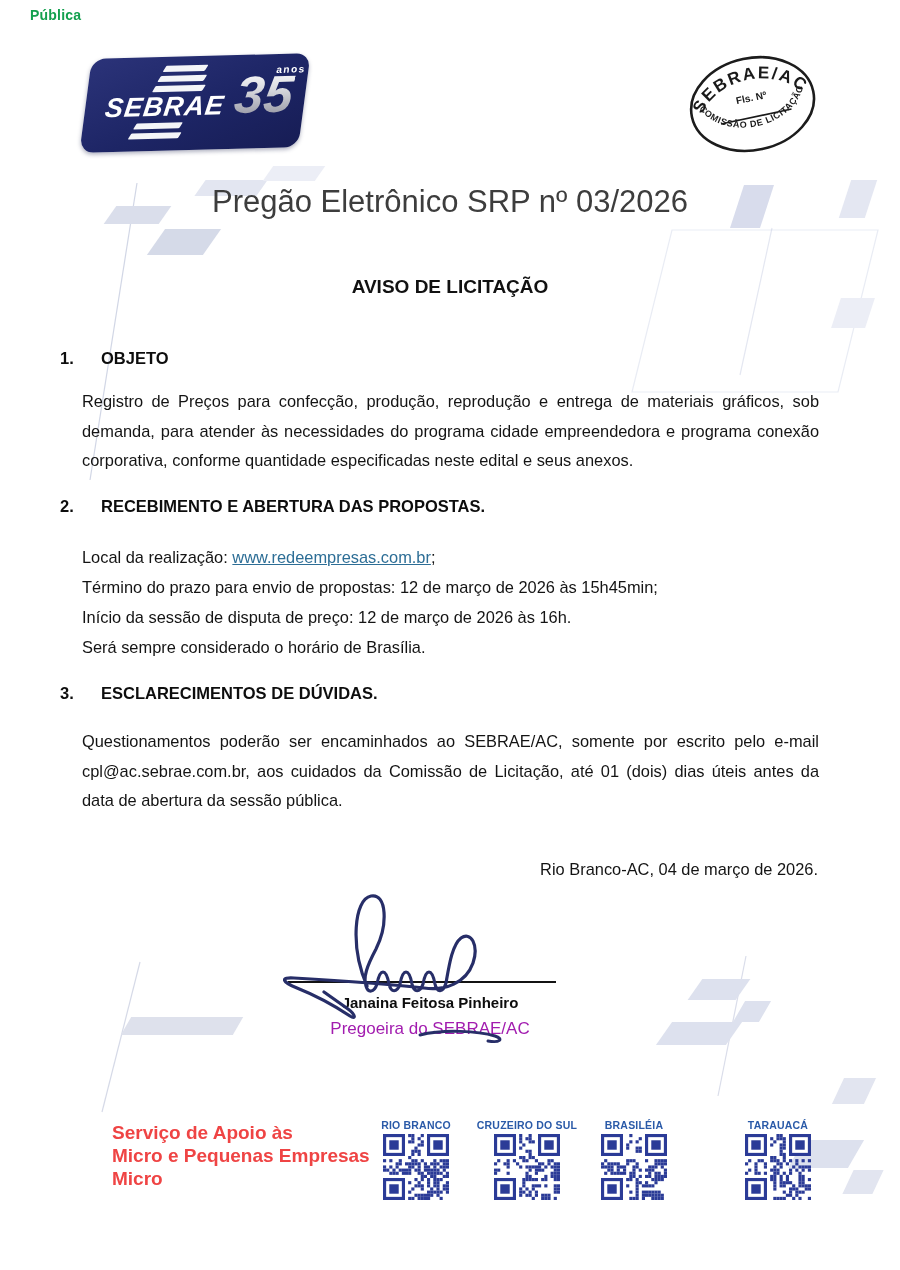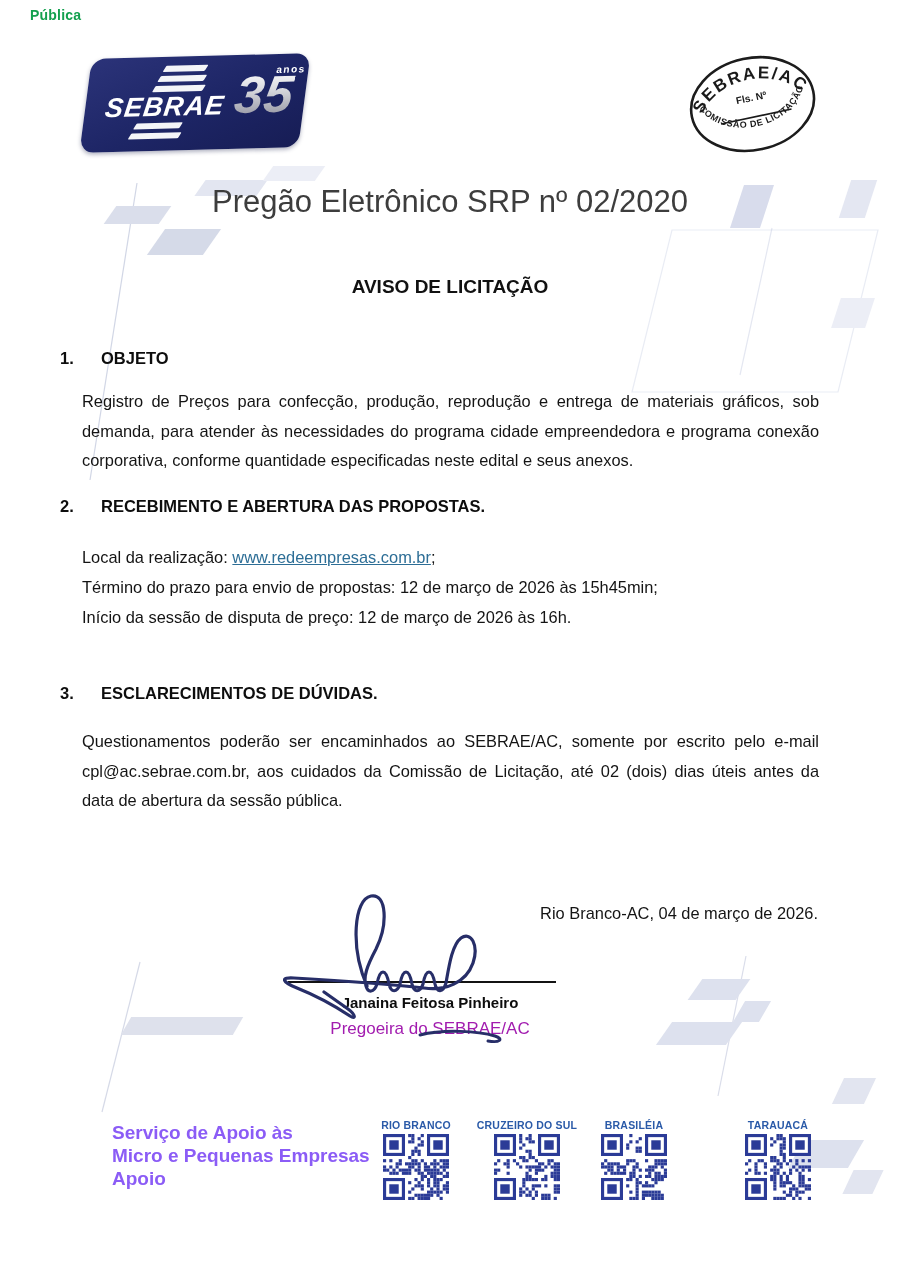--- a/index.html
+++ b/index.html
@@ -32,21 +32,21 @@
   
   .doc-title { position:absolute; left:0; top:184px; width:100%; text-align:center; font-size:31px; font-weight:400; color:#3d3d3d; z-index:2; }
   .doc-subtitle { position:absolute; left:0; top:276px; width:100%; text-align:center; font-size:19px; font-weight:700; color:#111; z-index:2; }
 
   .sec-head { position:absolute; left:60px; display:flex; font-size:16.5px; font-weight:700; color:#0d0d0d; z-index:2; }
   .sec-head .num { width:41px; }
   .sec-body { position:absolute; left:82px; width:737px; font-size:16.4px; line-height:29.6px; text-align:justify; color:#141414; z-index:2; }
   .sec-lines { position:absolute; left:82px; width:760px; font-size:16.4px; line-height:30px; color:#141414; z-index:2; }
   .sec-lines a { text-decoration:underline; }
 
-  .dateline { position:absolute; right:82px; top:860px; font-size:16.4px; color:#141414; z-index:2;margin-top:44px; }
+  .dateline { position:absolute; right:82px; top:860px; font-size:16.4px; color:#141414; z-index:2; }
 
   
   .sig-draw { position:absolute; left:252px; top:883px; width:330px; height:190px; z-index:3; }
   .sig-line { position:absolute; left:288px; top:981px; width:268px; height:2px; background:#131313; z-index:2; }
   .sig-name { position:absolute; left:280px; top:994px; width:300px; text-align:center; font-size:15px; font-weight:700; color:#0d0d0d; z-index:2; }
   .sig-role { position:absolute; left:280px; top:1019px; width:300px; text-align:center; font-size:17px; color:#a21caf; z-index:2; }
 
   
   .org { position:absolute; left:112px; top:1121px; font-size:19px; font-weight:700; line-height:23px; z-index:2; }
   .qr-block { position:absolute; top:1119px; width:110px; text-align:center; z-index:2; }
@@ -107,64 +107,65 @@
         <textPath href="#arcTop" startOffset="50%" text-anchor="middle">SEBRAE/AC</textPath>
       </text>
       <text x="67" y="55" text-anchor="middle" font-family="Liberation Sans, sans-serif" font-size="10" font-weight="700" fill="#1a1a1a">Fls. Nº</text>
       <line x1="32" y1="71" x2="104" y2="71" stroke="#1a1a1a" stroke-width="1.6"></line>
       <text font-family="Liberation Sans, sans-serif" font-size="9" font-weight="700" fill="#1a1a1a" letter-spacing="0.6">
         <textPath href="#arcBottom" startOffset="50%" text-anchor="middle">COMISSÃO DE LICITAÇÃO</textPath>
       </text>
     </svg>
   </div>
 
-  <div class="doc-title">Pregão Eletrônico SRP nº 02/2020</div>
+  <div class="doc-title">Pregão Eletrônico SRP nº 03/2026</div>
   <div class="doc-subtitle">AVISO DE LICITAÇÃO</div>
 
   <div class="sec-head" style="top:349px;">
     <span class="num">1.</span>
     <span>OBJETO</span>
   </div>
   <div class="sec-body" style="top:379px;margin-top:8px;">Registro de Preços para confecção, produção, reprodução e entrega de materiais gráficos, sob demanda, para atender às necessidades do programa cidade empreendedora e programa conexão corporativa, conforme quantidade especificadas neste edital e seus anexos.</div>
 
   <div class="sec-head" style="top:497px;">
     <span class="num">2.</span>
     <span>RECEBIMENTO E ABERTURA DAS PROPOSTAS.</span>
   </div>
   <div class="sec-lines" style="top:542px;">
     <div><span>Local da realização: </span><a href="#" class="site-link" style="color: rgb(45, 110, 150);">www.redeempresas.com.br</a><span>;</span></div>
     <div>Término do prazo para envio de propostas: 12 de março de 2026 às 15h45min;</div>
     <div>Início da sessão de disputa de preço: 12 de março de 2026 às 16h.</div>
+    <div>Será sempre considerado o horário de Brasília.</div>
   </div>
 
   <div class="sec-head" style="top:684px;">
     <span class="num">3.</span>
     <span>ESCLARECIMENTOS DE DÚVIDAS.</span>
   </div>
-  <div class="sec-body" style="top:727px;">Questionamentos poderão ser encaminhados ao SEBRAE/AC, somente por escrito pelo e-mail cpl@ac.sebrae.com.br, aos cuidados da Comissão de Licitação, até 02 (dois) dias úteis antes da data de abertura da sessão pública.</div>
+  <div class="sec-body" style="top:727px;">Questionamentos poderão ser encaminhados ao SEBRAE/AC, somente por escrito pelo e-mail cpl@ac.sebrae.com.br, aos cuidados da Comissão de Licitação, até 01 (dois) dias úteis antes da data de abertura da sessão pública.</div>
 
   <div class="dateline">Rio Branco-AC, 04 de março de 2026.</div>
 
   <svg class="sig-draw" viewBox="0 0 330 190">
     <path d="M 115,103 C 98,64 102,16 119,13 C 135,10 136,42 124,66 C 115,83 111,94 114,103
              C 116,110 122,110 125,101 C 128,85 134,85 137,101 C 139,110 145,110 148,101
              C 151,85 157,85 160,101 C 162,110 168,110 171,101 C 174,85 180,85 183,101
              C 185,110 191,110 194,100 C 197,83 200,62 209,55 C 219,48 227,62 221,80
              C 214,100 193,108 172,105 C 135,101 75,97 42,95 C 28,94 30,99 45,105
              C 60,111 80,121 98,133 C 104,137 104,132 96,126 L 72,109" fill="none" stroke="#272e68" stroke-width="3.2" stroke-linecap="round"></path>
     <path d="M 168,152 C 192,146 226,148 243,153 C 252,156 248,160 236,158" fill="none" stroke="#272e68" stroke-width="3" stroke-linecap="round"></path>
   </svg>
   <div class="sig-line"></div>
   <div class="sig-name">Janaina Feitosa Pinheiro</div>
   <div class="sig-role">Pregoeira do SEBRAE/AC</div>
 
-  <div class="org" style="color: #8b5cf6;">
+  <div class="org" style="color: #ef4444;">
     <div>Serviço de Apoio às</div>
     <div>Micro e Pequenas Empresas</div>
-    <div>Apoio</div>
+    <div>Micro</div>
   </div>
 
   <div class="qr-block" style="left:472px;">
     <span class="qr-label" style="color: rgb(42, 90, 168);">CRUZEIRO DO SUL</span>
     <span class="qr-box"><svg width="66" height="66" viewBox="0 0 63 63" xmlns="http://www.w3.org/2000/svg">
           <rect x="0" y="0" width="21" height="21" fill="#2b3b97"></rect>
           <rect x="3" y="3" width="15" height="15" fill="#fff"></rect>
           <rect x="6" y="6" width="9" height="9" fill="#2b3b97"></rect>
           <rect x="42" y="0" width="21" height="21" fill="#2b3b97"></rect>
           <rect x="45" y="3" width="15" height="15" fill="#fff"></rect>

